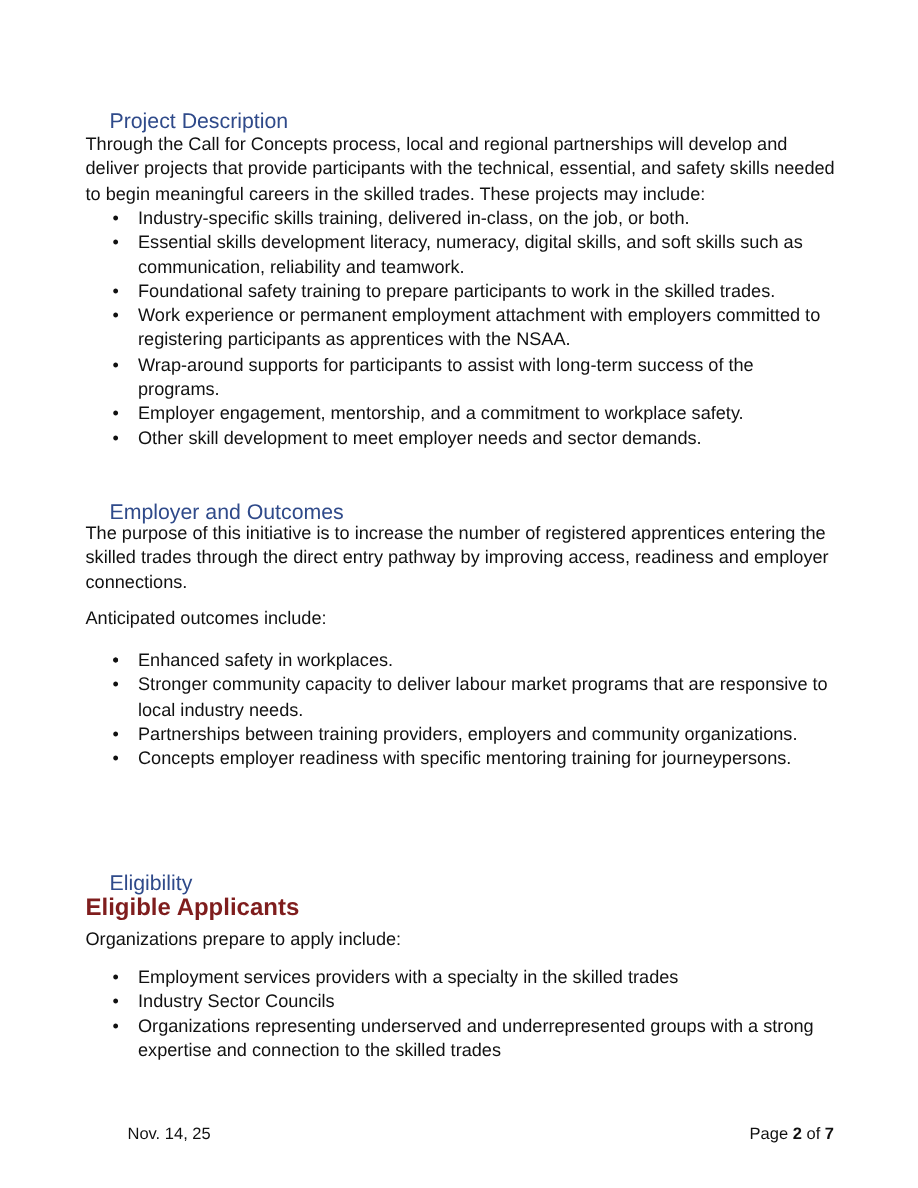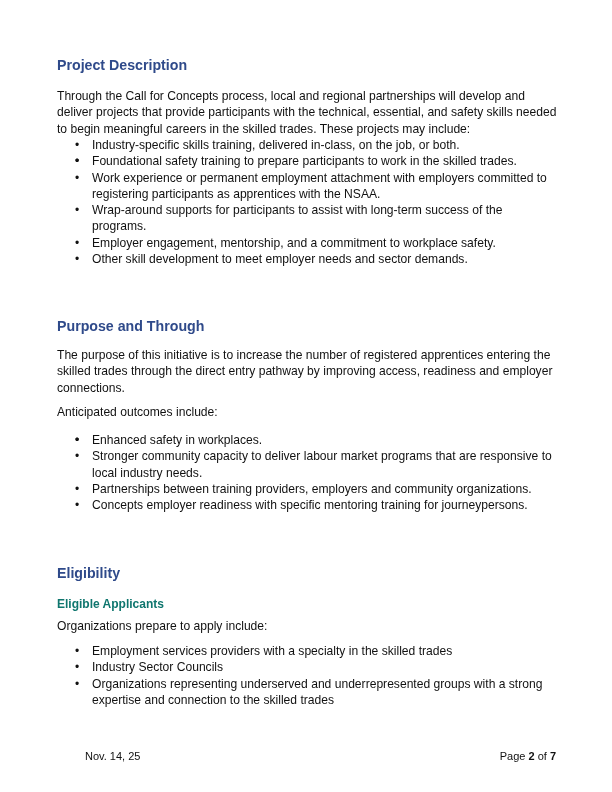--- a/index.html
+++ b/index.html
@@ -2,26 +2,26 @@
 <html><head>
 <meta charset="utf-8">
 <style>
   html, body { margin: 0; padding: 0; background: #ffffff; }
   body {
     width: 612px; height: 792px; position: relative; overflow: hidden;
     font-family: "Liberation Sans", sans-serif; color: #111111;
   }
   .page { position: absolute; left: 57px; top: 0; width: 500px; }
   h2 {
-    position: absolute; left: 0; margin: 0;
-    font-size: 14.2px; font-weight: bold; color: #2F4A8A;
+    position: absolute; left: 0; margin: 16px;
+    font-size: 14.2px; font-weight: normal; color: #2F4A8A;
   }
   h3 {
     position: absolute; left: 0; margin: 0;
-    font-size: 12px; font-weight: bold; color: #0f766e;
+    font-size: 16px; font-weight: bold; color: #7f1d1d;
   }
   p {
     position: absolute; left: 0; margin: 0; width: 500px;
     font-size: 12.1px; line-height: 16.3px;
   }
   ul {
     position: absolute; left: 0; margin: 0; padding: 0; list-style: none; width: 500px;
   }
   ul li {
     position: relative; padding-left: 35px;
@@ -37,29 +37,29 @@
 </style>
 </head>
 <body>
 
 <div class="page">
 
   <h2 style="top:57px">Project Description</h2>
   <p style="top:88px">Through the Call for Concepts process, local and regional partnerships will develop and deliver projects that provide participants with the technical, essential, and safety skills needed to begin meaningful careers in the skilled trades. These projects may include:</p>
   <ul style="top:137px">
     <li><span class="bullet">•</span><span>Industry-specific skills training, delivered in-class, on the job, or both.</span></li>
-    <li><span class="bullet">•</span></li>
+    <li><span class="bullet">•</span><span>Essential skills development literacy, numeracy, digital skills, and soft skills such as communication, reliability and teamwork.</span></li>
     <li><span class="bullet">•</span><span>Foundational safety training to prepare participants to work in the skilled trades.</span></li>
     <li><span class="bullet">•</span><span>Work experience or permanent employment attachment with employers committed to registering participants as apprentices with the NSAA.</span></li>
     <li><span class="bullet">•</span><span>Wrap-around supports for participants to assist with long-term success of the programs.</span></li>
     <li><span class="bullet">•</span><span>Employer engagement, mentorship, and a commitment to workplace safety.</span></li>
     <li><span class="bullet">•</span><span>Other skill development to meet employer needs and sector demands.</span></li>
   </ul>
 
-  <h2 style="top:318px">Purpose and Through</h2>
+  <h2 style="top:318px">Employer and Outcomes</h2>
   <p style="top:347px">The purpose of this initiative is to increase the number of registered apprentices entering the skilled trades through the direct entry pathway by improving access, readiness and employer connections.</p>
   <p style="top:404px">Anticipated outcomes include:</p>
   <ul style="top:432px">
     <li><span class="bullet">•</span></li>
     <li><span class="bullet">•</span><span>Enhanced safety in workplaces.</span></li>
     <li><span class="bullet">•</span><span>Stronger community capacity to deliver labour market programs that are responsive to local industry needs.</span></li>
     <li><span class="bullet">•</span><span>Partnerships between training providers, employers and community organizations.</span></li>
     <li><span class="bullet">•</span><span>Concepts employer readiness with specific mentoring training for journeypersons.</span></li>
   </ul>
 

